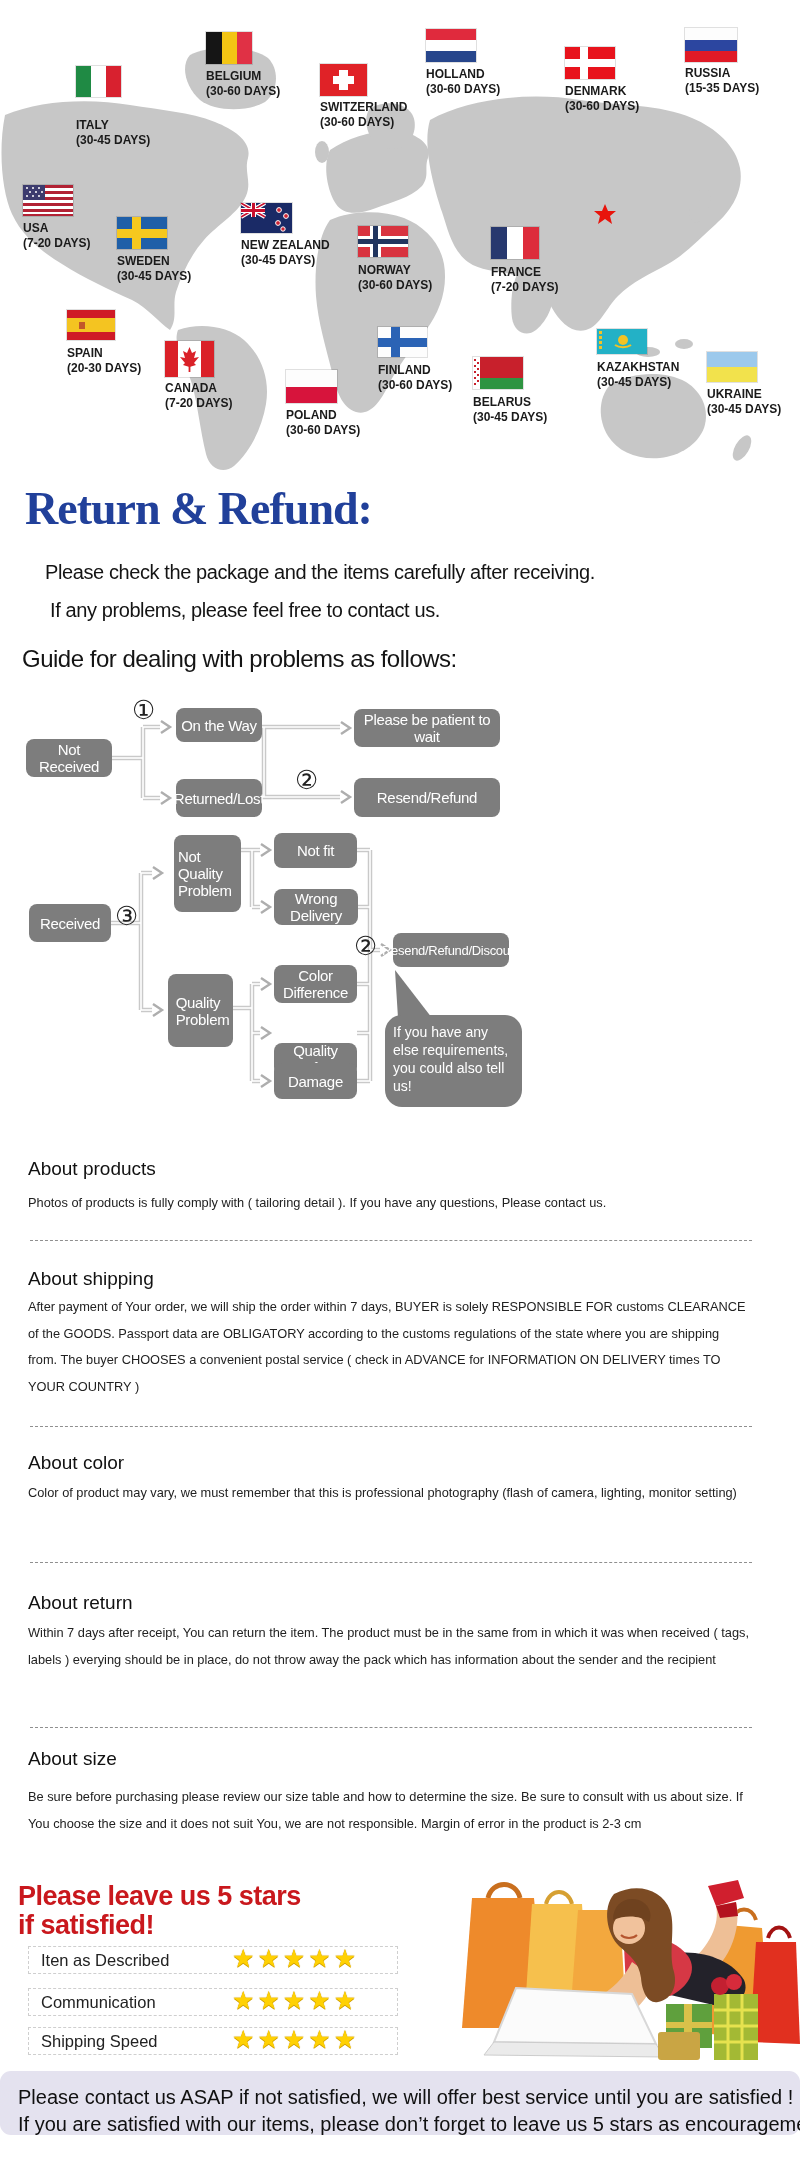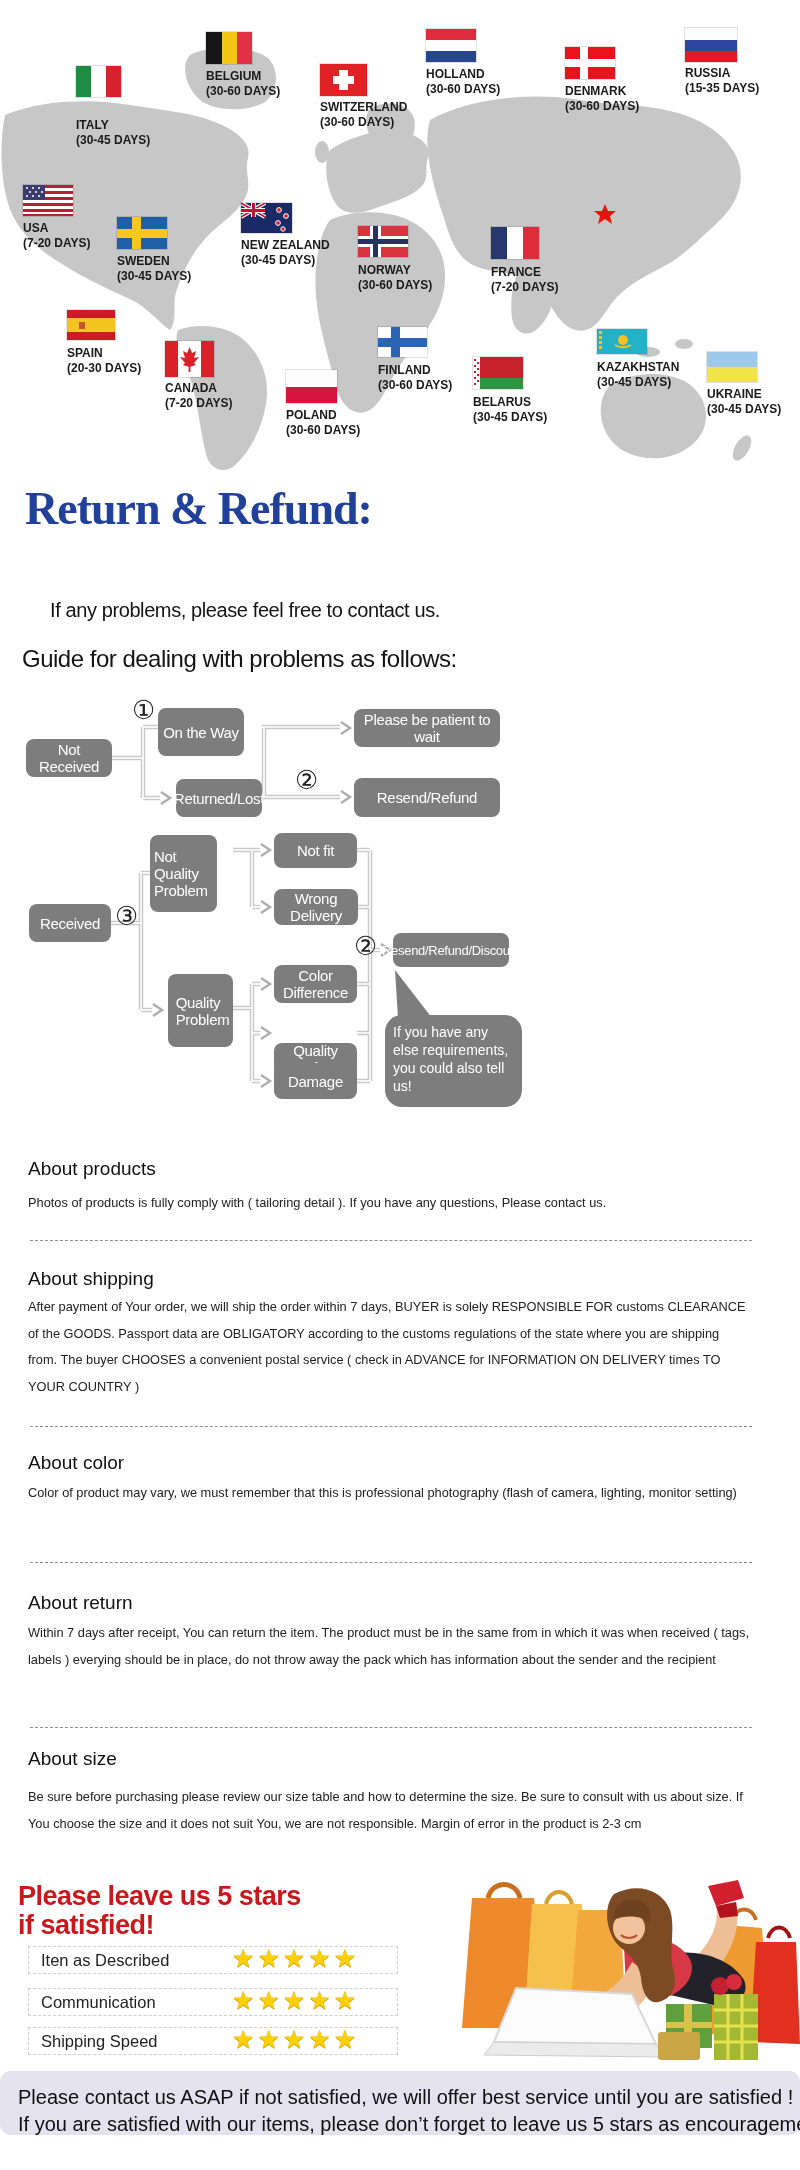--- a/index.html
+++ b/index.html
@@ -291,20 +291,21 @@
   <div class="flag-item" style="left:707px;top:352px">
     <svg class="flag-box" width="50" height="30">
       <rect width="50" height="15" fill="#9cc9ec"></rect>
         <rect y="15" width="50" height="15" fill="#f2e24c"></rect>
     </svg>
     <div class="flag-name" style="margin-top:5px">UKRAINE</div>
     <div class="flag-days">(30-45 DAYS)</div>
   </div>
 
   <div class="abs rr-title" style="left:25px;top:485px">Return &amp; Refund:</div>
+  <div class="abs rr-line" style="left:45px;top:557px">Please check the package and the items carefully after receiving.</div>
   <div class="abs rr-line" style="left:50px;top:595px">If any problems, please feel free to contact us.</div>
   <div class="abs guide-title" style="left:22px;top:645px">Guide for dealing with problems as follows:</div>
 
   <svg class="abs" style="left:0;top:690px" width="560" height="430" viewBox="0 690 560 430">
     <g stroke="#c9c9c9" stroke-width="4.5" fill="none">
       <path d="M112,758 H143"></path>
         <path d="M143,727 V798"></path>
         <path d="M143,727 H160"></path>
         <path d="M143,798 H160"></path>
       <path d="M262,727 H340"></path>
@@ -369,29 +370,29 @@
         <path d="M261,901 l9,6 l-9,6"></path>
       <path d="M261,978 l9,6 l-9,6"></path>
         <path d="M261,1027 l9,6 l-9,6"></path>
         <path d="M261,1075 l9,6 l-9,6"></path>
       <path d="M381,944 l9,6 l-9,6"></path>
     </g>
   </svg>
 
   <div class="fbox" style="left:26px;top:739px;width:86px;height:38px">Not Received</div>
   <div class="fnum" style="left:132px;top:697px">①</div>
-  <div class="fbox" style="left:158px;top:708px;width:86px;height:48px">On the Way</div>
+  <div class="fbox" style="left:176px;top:708px;width:86px;height:34px">On the Way</div>
   <div class="fbox" style="left:354px;top:709px;width:146px;height:38px">Please be patient to wait</div>
   <div class="fbox" style="left:176px;top:779px;width:86px;height:38px">Returned/Lost</div>
   <div class="fnum" style="left:295px;top:767px">②</div>
   <div class="fbox" style="left:354px;top:778px;width:146px;height:39px">Resend/Refund</div>
 
   <div class="fbox" style="left:29px;top:904px;width:82px;height:38px">Received</div>
   <div class="fnum" style="left:115px;top:903px">③</div>
-  <div class="fbox" style="left:150px;top:835px;width:67px;height:77px;text-align:left;">Not Quality Problem</div>
+  <div class="fbox" style="left:174px;top:835px;width:67px;height:77px;text-align:left;">Not Quality Problem</div>
   <div class="fbox" style="left:274px;top:833px;width:83px;height:35px">Not fit</div>
   <div class="fbox" style="left:274px;top:889px;width:84px;height:36px">Wrong Delivery</div>
   <div class="fbox" style="left:168px;top:974px;width:65px;height:73px;text-align:left;padding-left:8px">Quality Problem</div>
   <div class="fbox" style="left:274px;top:965px;width:83px;height:38px">Color Difference</div>
   <div class="fbox" style="left:274px;top:1043px;width:83px;height:32px">Quality Defect</div>
   <div class="fbox" style="left:274px;top:1063px;width:83px;height:36px">Damage</div>
   <div class="fnum" style="left:354px;top:933px">②</div>
   <div class="fbox" style="left:393px;top:933px;width:116px;height:34px;font-size:13px">Resend/Refund/Discount</div>
 
   <svg class="abs" style="left:385px;top:965px" width="60" height="60">

